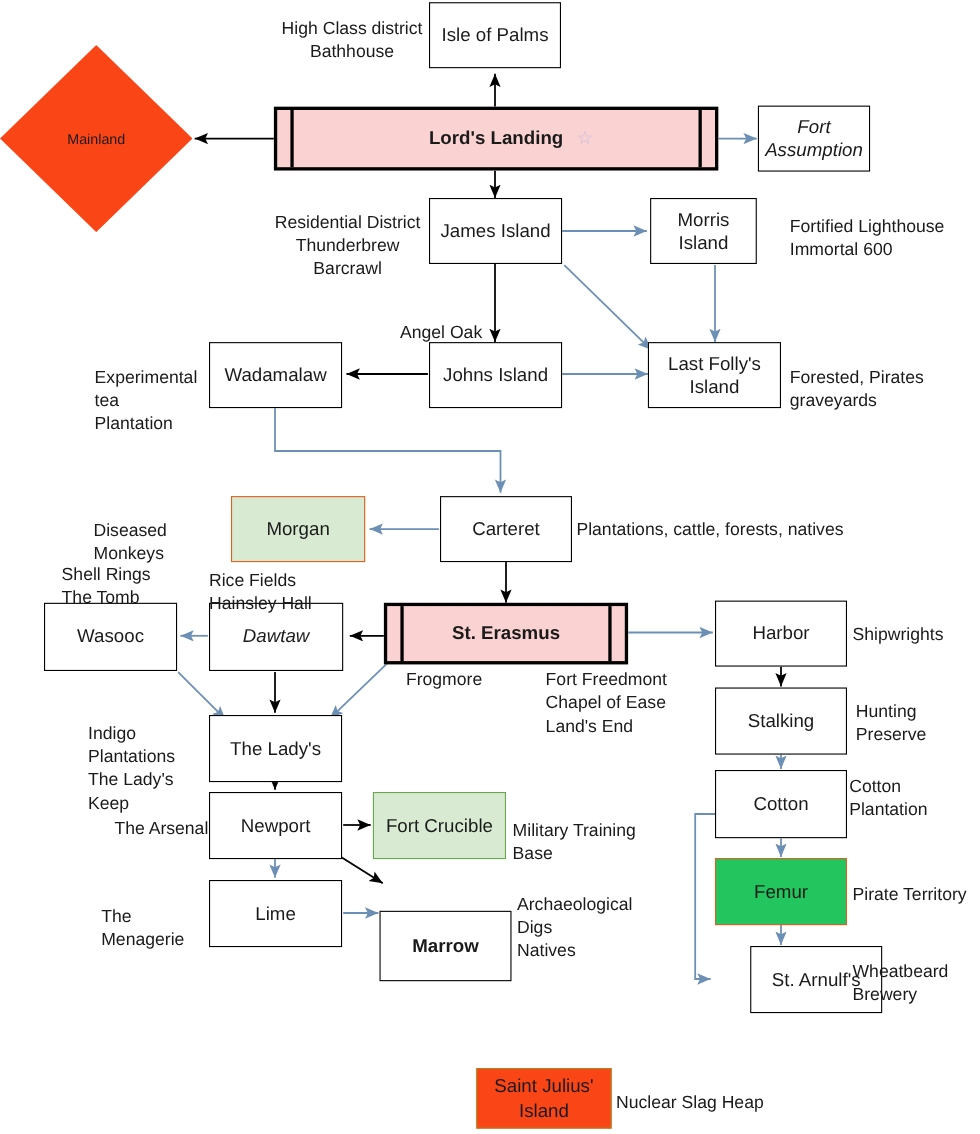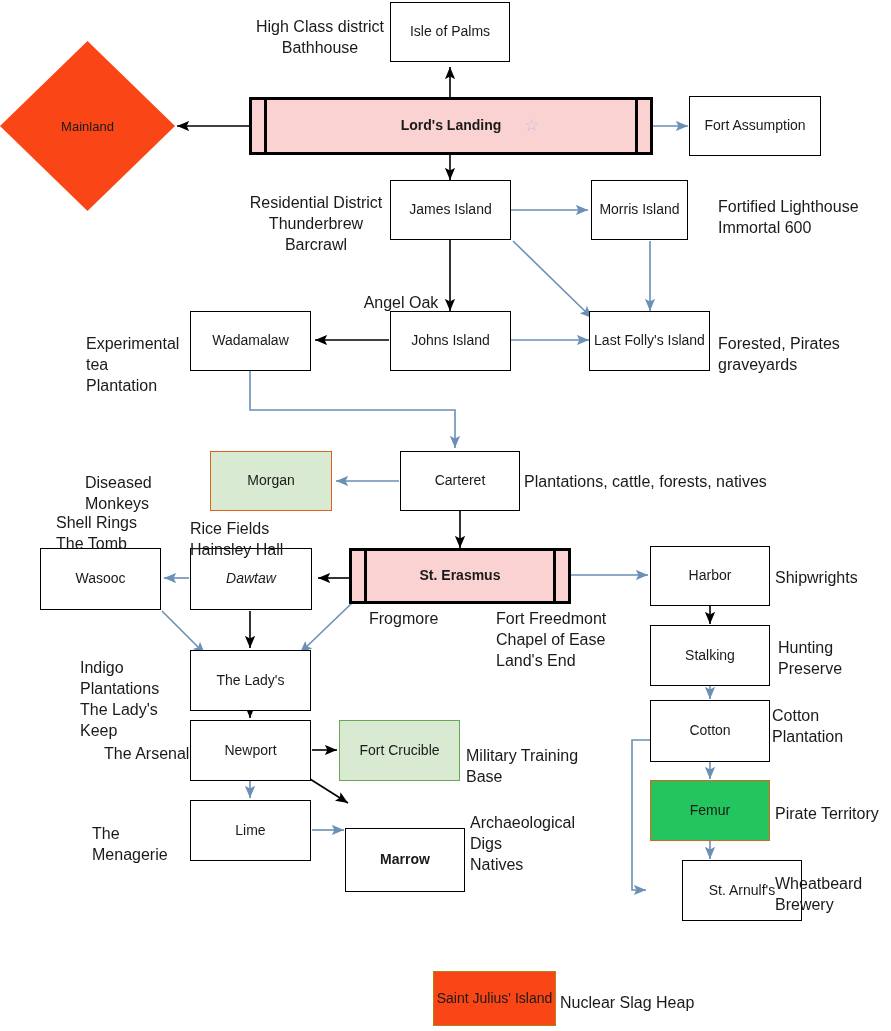--- a/index.html
+++ b/index.html
@@ -2,21 +2,21 @@
 <html><head>
 <meta charset="utf-8">
 <style>
   html,body{margin:0;padding:0;background:#ffffff;}
   body{width:891px;height:1031px;position:relative;overflow:hidden;
        font-family:"Liberation Sans","DejaVu Sans",sans-serif;}
   #canvas{position:absolute;left:0;top:0;width:891px;height:1031px;}
   svg.edges{position:absolute;left:0;top:0;width:891px;height:1031px;pointer-events:none;}
 
   .node{position:absolute;box-sizing:border-box;display:flex;align-items:center;
-        justify-content:center;text-align:center;color:#1a1a1a;font-size:14px;
+        justify-content:center;text-align:center;color:#1a1a1a;font-size:17px;
         line-height:1.25;background:#ffffff;border:1.6px solid #000000;}
   .node.plain{border:1.6px solid #000;background:#fff;}
   .node.green{background:#d9ead3;border:1.7px solid #6aa84f;}
   .node.green-orange{background:#d9ead3;border:1.7px solid #e06020;}
   .node.blue-orange{background:#22c55e;border:1.7px solid #e06020;}
   .node.orange{background:#fa4616;border:1.2px solid #b3801e;color:#1a1a1a;}
 
   
   .node.sub{background:#fad2d2;border:3.2px solid #000;font-weight:bold;}
   .node.sub .bar{position:absolute;top:0;bottom:0;width:2.6px;background:#000;}
@@ -120,21 +120,21 @@
     <span>Isle of Palms</span>
   </div>
 
   <div class="node sub" style="left:249px;top:97px;width:404px;height:58px;">
     <span class="bar l"></span>
     <span class="bar r"></span>
     <span class="lbl">Lord's Landing</span>
   </div>
   <div class="star" style="left:524px;top:117px;">☆</div>
 
-  <div class="node plain" style="left:689px;top:96px;width:132px;height:60px;">
+  <div class="node plain" style="left:689px;top:96px;width:102px;height:60px;font-style:italic;">
     <span>Fort Assumption</span>
   </div>
 
   <div class="node plain" style="left:390px;top:180px;width:121px;height:60px;">
     <span>James Island</span>
   </div>
 
   <div class="node plain" style="left:591px;top:180px;width:97px;height:60px;">
     <span>Morris Island</span>
   </div>

